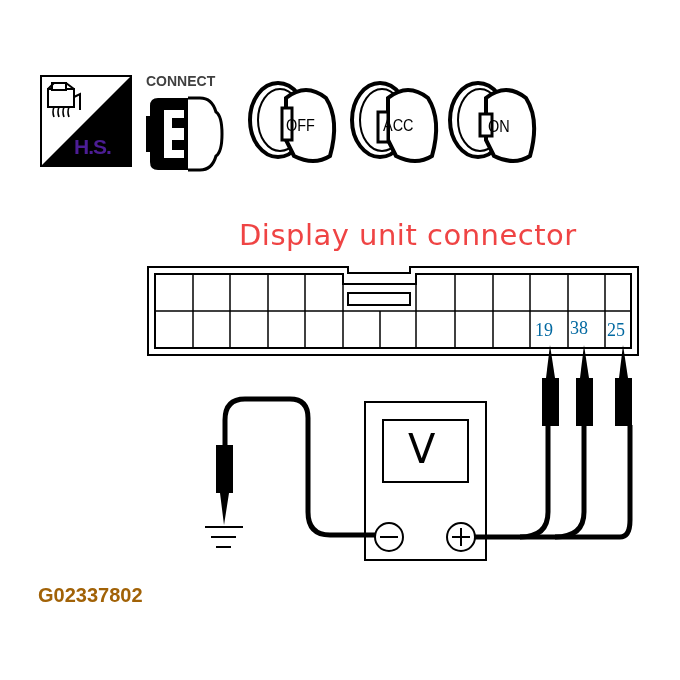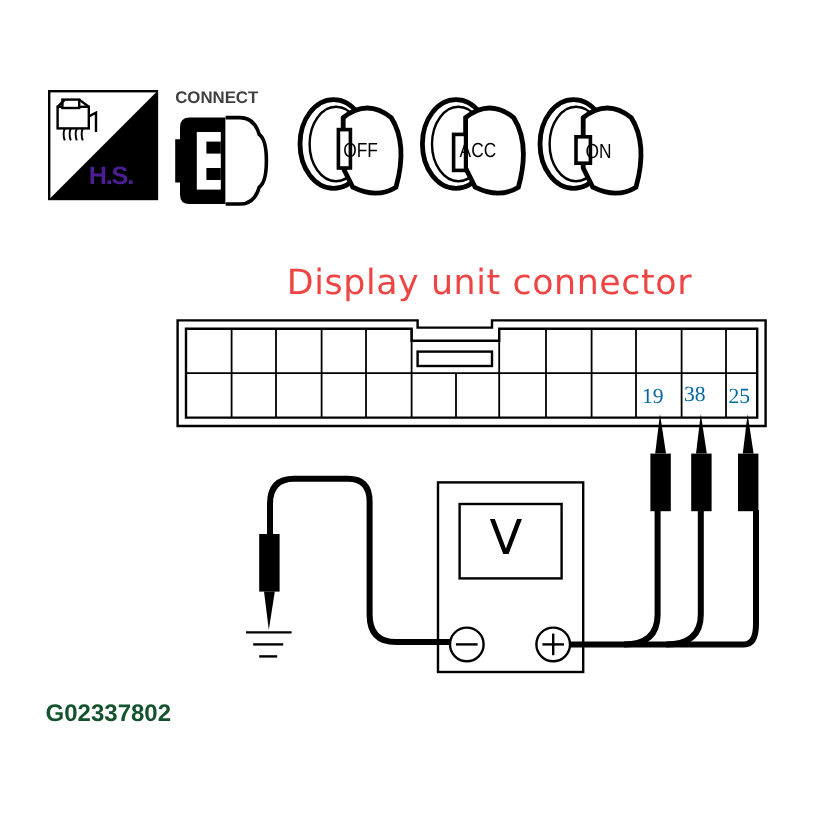--- a/index.html
+++ b/index.html
@@ -1,20 +1,20 @@
 <!DOCTYPE html>
 <html><head>
 <meta charset="utf-8">
 <style>
   html, body { margin:0; padding:0; background:#ffffff; }
   body { width:680px; height:680px; position:relative; overflow:hidden; font-family:"Liberation Sans", sans-serif; }
   .abs { position:absolute; }
   svg { position:absolute; left:0; top:0; }
   .title { position:absolute; left:203px; top:218px; font-size:29px; color:#ef4444; letter-spacing:0.5px; font-family:"DejaVu Sans", sans-serif;margin-left:36px; }
-  .fig-id { position:absolute; left:38px; top:584px; font-size:20px; font-weight:bold; color:#14532d; font-family:"Liberation Sans", sans-serif; }
+  .fig-id { position:absolute; left:38px; top:584px; font-size:20px; font-weight:bold; color:#a16207; font-family:"Liberation Sans", sans-serif; }
   .connect-label { position:absolute; left:146px; top:73px; font-size:14px; font-weight:bold; color:#404040; }
   .hs-label { position:absolute; left:74px; top:135px; font-size:21px; font-weight:bold; color:#4c1d95; letter-spacing:-1px; font-family:Liberation Sans, sans-serif; }
   .pin-label { position:absolute; font-size:18px; color:#0369a1; font-family:Liberation Serif, serif; }
   .key-label { position:absolute; font-size:17px; color:#000; font-family:"Liberation Sans", sans-serif; transform:scaleX(0.85); transform-origin:left top; }
   .v-label { position:absolute; left:408px; top:426px; font-size:40px; color:#000; font-family:"DejaVu Sans", sans-serif; }
 </style>
 </head>
 <body>
 
 <div class="abs" style="left:40px;top:75px;width:92px;height:92px;">

